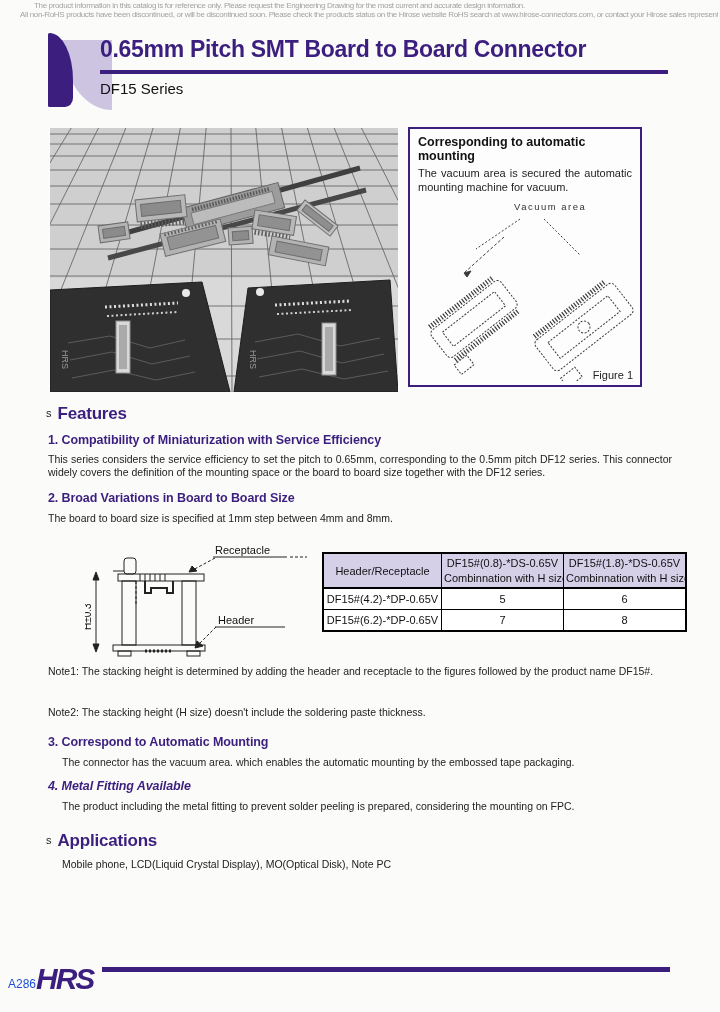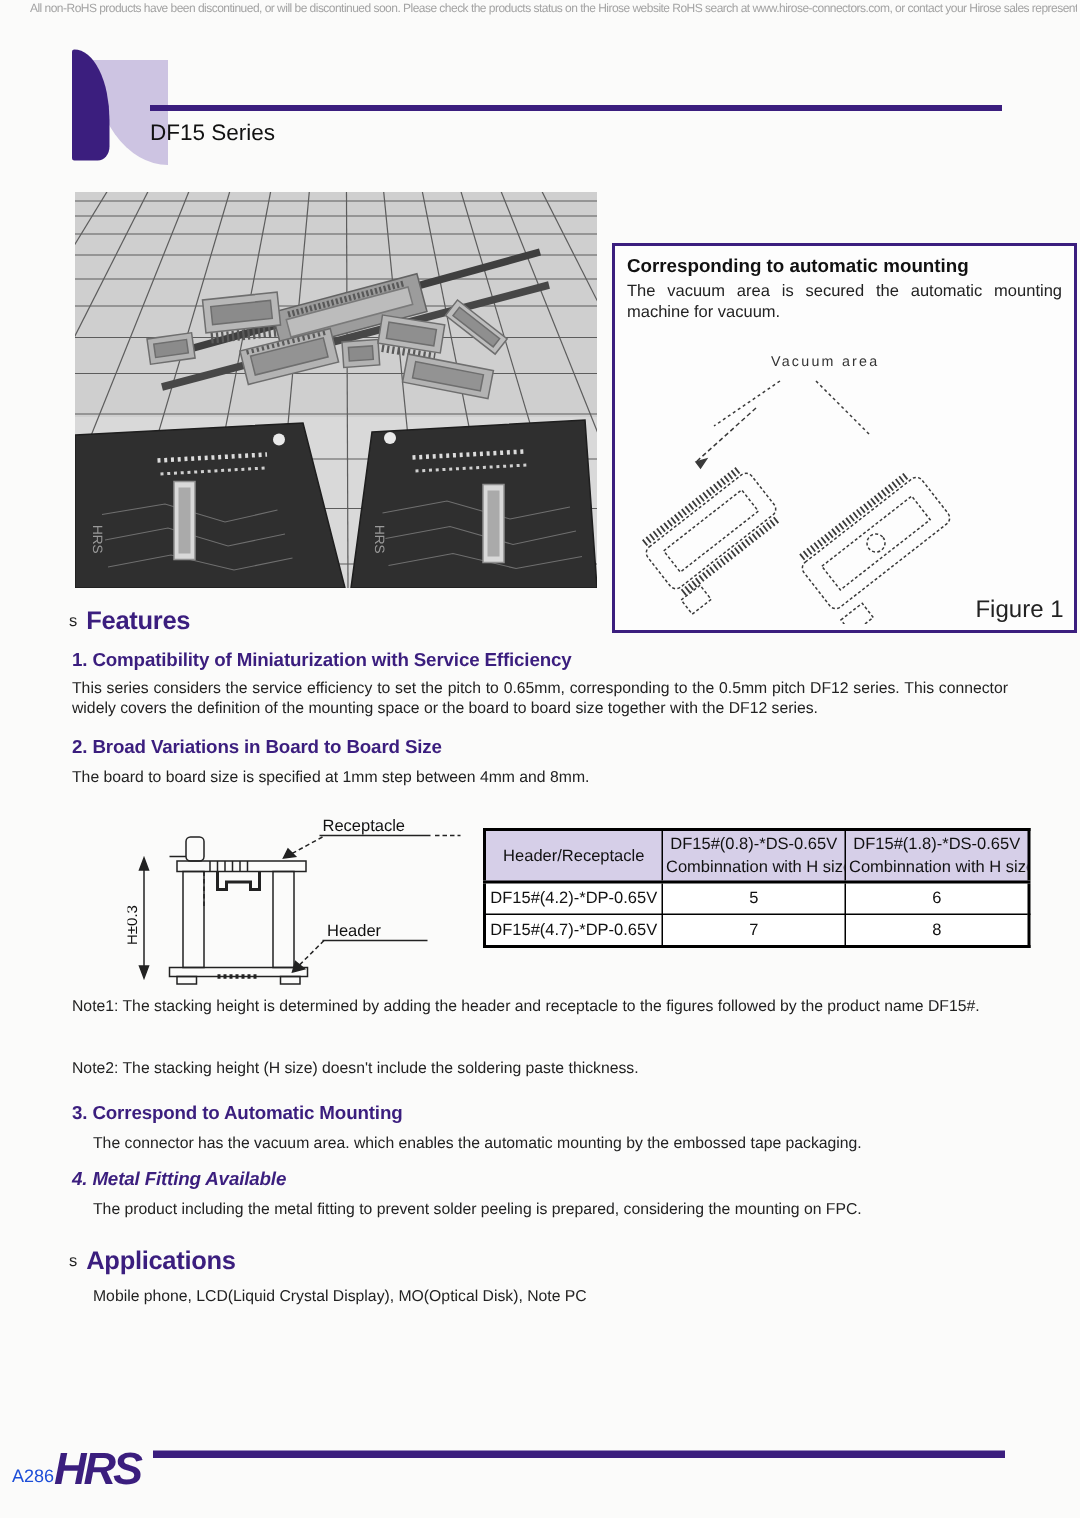--- a/index.html
+++ b/index.html
@@ -20,25 +20,25 @@
     background:#cdc4e2;border-bottom-left-radius:100% 100%;z-index:1;}
   .banner-dark{position:absolute;left:0;top:3px;width:25px;height:74px;
     background:#3b1e7e;border-radius:2px 30px 10px 2px / 2px 60px 12px 2px;z-index:2;}
   .banner-title{position:absolute;left:52px;top:6px;z-index:3;
     font-size:23px;font-weight:bold;color:#3b1e7e;letter-spacing:-0.3px;white-space:nowrap;}
   .banner-rule{position:absolute;left:52px;top:40px;width:568px;height:4px;background:#3b1e7e;z-index:3;}
   .banner-series{position:absolute;left:52px;top:50px;z-index:3;font-size:15px;color:#111;}
 
   
   .photo{left:50px;top:128px;width:348px;height:264px;background:#cfcfcf;}
-  .infobox{left:408px;top:127px;width:310px;height:260px;border:2px solid #3b1e7e;
-    box-sizing:border-box;background:#fdfdfd;margin-top:35px;}
+  .infobox{left:408px;top:127px;width:234px;height:260px;border:2px solid #3b1e7e;
+    box-sizing:border-box;background:#fdfdfd;}
   .infobox-title{margin:6px 8px 3px 8px;font-size:12.5px;font-weight:bold;color:#111;}
   .infobox-body{margin:0 8px;font-size:11px;line-height:14px;text-align:justify;color:#222;}
-  .infobox-caption{position:absolute;right:7px;bottom:4px;font-size:16px;color:#222;}
+  .infobox-caption{position:absolute;right:7px;bottom:4px;font-size:11px;color:#222;}
   .vacuum-label{position:absolute;left:104px;top:72px;font-size:9.5px;letter-spacing:1.5px;color:#333;}
 
   
   .sec-head{font-size:17px;font-weight:bold;color:#3b1e7e;letter-spacing:-0.2px;}
   .sec-bullet{font-size:11px;font-weight:normal;color:#222;margin-right:6px;vertical-align:2px;}
   .item-title{font-size:12.5px;font-weight:bold;color:#3b1e7e;letter-spacing:-0.1px;}
   .body-txt{font-size:10.5px;line-height:12.5px;color:#222;text-align:justify;}
   .note{font-size:10.5px;line-height:13px;color:#222;padding-left:37px;text-indent:-37px;}
 
   
@@ -55,26 +55,28 @@
   
   .footer-page{left:8px;top:977px;font-size:12px;color:#1d4ed8;}
   .footer-rule{left:102px;top:967px;width:568px;height:5px;background:#3b1e7e;}
 
   svg text{font-family:"Liberation Sans",sans-serif;}
 </style>
 </head>
 <body>
 
 <div class="abs disclaimer">
+  <div class="l1">The product information in this catalog is for reference only. Please request the Engineering Drawing for the most current and accurate design information.</div>
   <div>All non-RoHS products have been discontinued, or will be discontinued soon. Please check the products status on the Hirose website RoHS search at www.hirose-connectors.com, or contact your Hirose sales representative.</div>
 </div>
 
 <div class="abs banner">
   <div class="banner-light"></div>
   <div class="banner-dark"></div>
+  <div class="banner-title">0.65mm Pitch SMT Board to Board Connector</div>
   <div class="banner-rule"></div>
   <div class="banner-series">DF15 Series</div>
 </div>
 
 <div class="abs photo">
   <svg width="348" height="264" viewBox="0 0 348 264">
     <rect x="0" y="0" width="348" height="264" fill="#cfcfcf"></rect>
     <rect x="0" y="150" width="348" height="114" fill="#d9d9d9"></rect>
 
     <g stroke="#5c5c5c" stroke-width="0.8">
@@ -271,21 +273,21 @@
       </th>
     </tr>
   </thead>
   <tbody>
     <tr>
       <td>DF15#(4.2)-*DP-0.65V</td>
       <td>5</td>
       <td>6</td>
     </tr>
     <tr>
-      <td>DF15#(4.7)-*DP-0.65V</td>
+      <td>DF15#(6.2)-*DP-0.65V</td>
       <td>7</td>
       <td>8</td>
     </tr>
   </tbody>
 </table>
 
 <div class="abs note" style="left:48px;top:665px;width:626px;">Note1: The stacking height is determined by adding the header and receptacle to the figures followed by the product name DF15#.</div>
 <div class="abs note" style="left:48px;top:706px;width:626px;">Note2: The stacking height (H size) doesn't include the soldering paste thickness.</div>
 
 <div class="abs item-title" style="left:48px;top:735px;">3. Correspond to Automatic Mounting</div>

